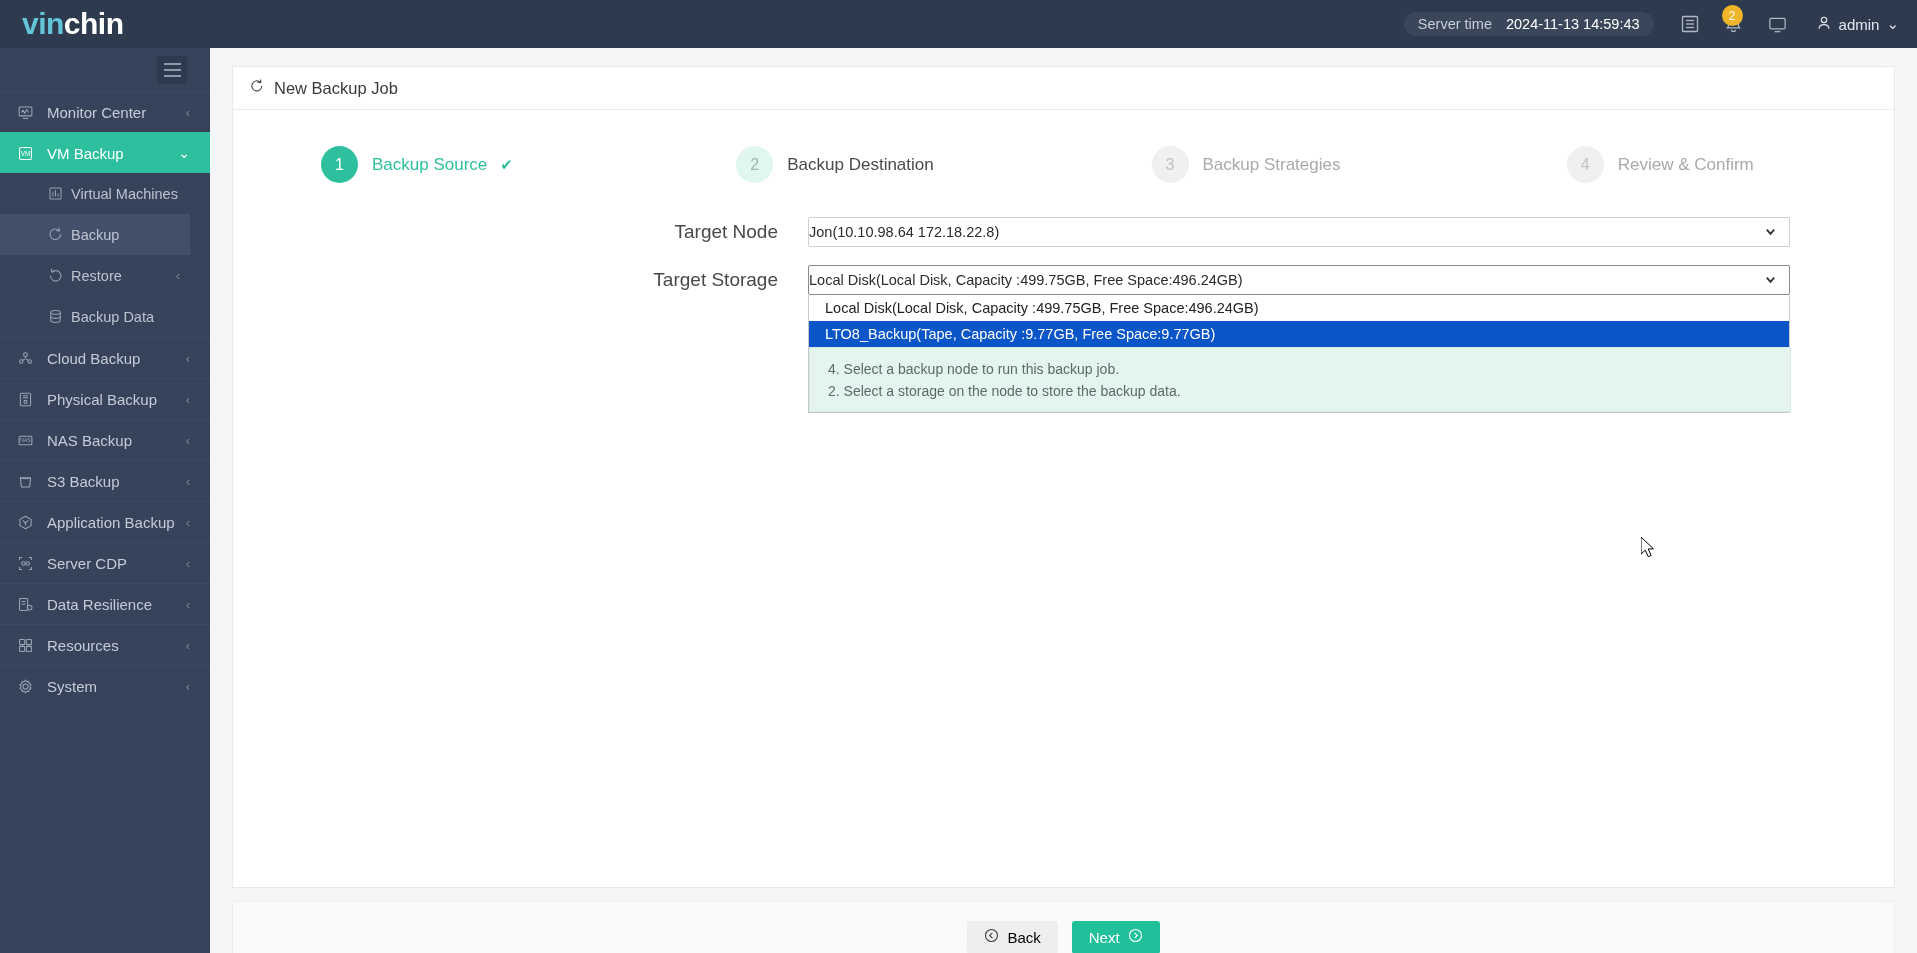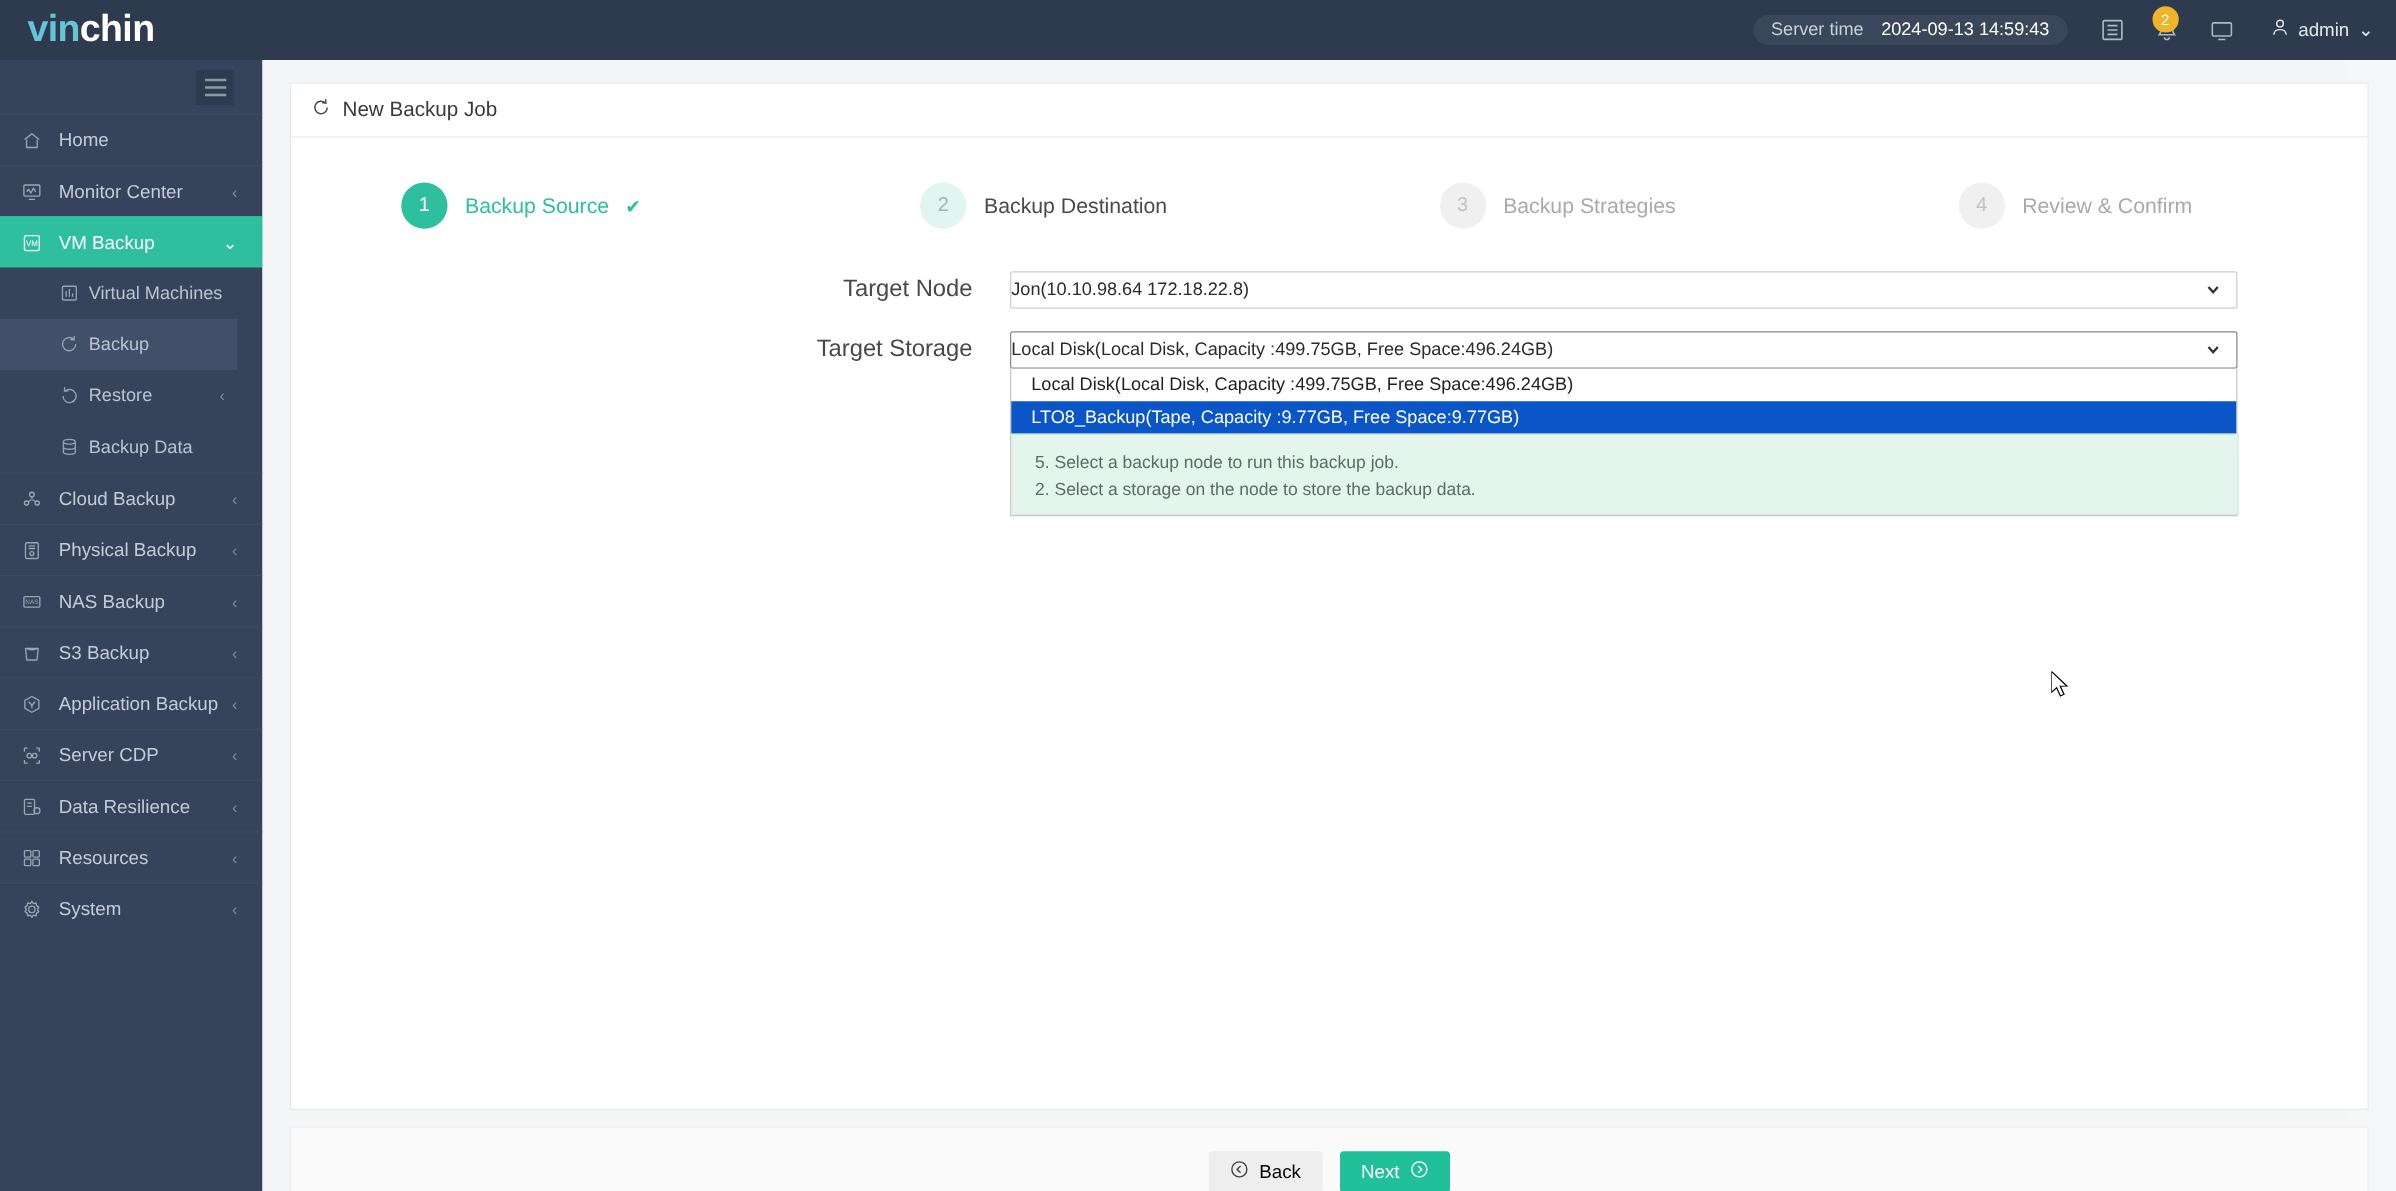--- a/index.html
+++ b/index.html
@@ -162,21 +162,21 @@
 <body>
 
 <div class="topbar">
   <div class="logo">
     <span class="a">vin</span><span class="b">chin</span>
   </div>
 
   <div class="topright">
     <div class="servertime">
       <span class="lbl">Server time</span>
-      <span class="val">2024-09-13 14:59:43</span>
+      <span class="val">2024-11-13 14:59:43</span>
     </div>
 
     <div class="ticon">
       <svg width="20" height="20" viewBox="0 0 20 20" fill="none" stroke="#aeb8c6" stroke-width="1.3">
         <rect x="2.5" y="2.5" width="15" height="15" rx="1"></rect>
         <line x1="6" y1="6.5" x2="14" y2="6.5"></line>
           <line x1="6" y1="10" x2="14" y2="10"></line>
           <line x1="6" y1="13.5" x2="14" y2="13.5"></line>
       </svg>
     </div>
@@ -211,29 +211,20 @@
 
 <div class="sidebar">
   <div class="collapse-row">
     <div class="hamburger">
         <i></i>
         <i></i>
         <i></i>
       </div>
   </div>
   <div id="nav-list">
-      <div class="navitem">
-        <span class="ico">
-          <svg width="17" height="17" viewBox="0 0 20 20" fill="none" stroke="currentColor" stroke-width="1.25" stroke-linejoin="round">
-            <path d="M3.2 9 10 3.5 16.8 9"></path>
-            <path d="M5 9v7.5h10V9"></path>
-          </svg>
-        </span>
-        <span class="txt">Home</span>
-      </div>
       <div class="navitem">
         <span class="ico">
           <svg width="17" height="17" viewBox="0 0 20 20" fill="none" stroke="currentColor" stroke-width="1.25" stroke-linejoin="round">
             <rect x="2.5" y="3.5" width="15" height="10.5" rx="1"></rect>
             <polyline points="5,10 7,7.5 9,11 11.5,6.5 13.5,10"></polyline>
             <line x1="7" y1="17" x2="13" y2="17"></line>
           </svg>
         </span>
         <span class="txt">Monitor Center</span>
         <span class="chev">‹</span>
@@ -457,21 +448,21 @@
                 </svg>
             </span>
           </div>
 
           <div class="dropdown">
             <div id="dopts">
                 <div class="dopt">Local Disk(Local Disk, Capacity :499.75GB, Free Space:496.24GB)</div>
                 <div class="dopt hl">LTO8_Backup(Tape, Capacity :9.77GB, Free Space:9.77GB)</div>
               </div>
             <div class="hintbox">
-              <div class="hline">5. Select a backup node to run this backup job.</div>
+              <div class="hline">4. Select a backup node to run this backup job.</div>
               <div class="hline">2. Select a storage on the node to store the backup data.</div>
             </div>
           </div>
 
           <div class="cursor">
             <svg width="17" height="23" viewBox="0 0 17 23">
               <polygon points="0,0 0,17 4.3,13.2 7.3,19.8 10.2,18.4 7.2,12 12.5,11.8" fill="#ffffff" stroke="#000000" stroke-width="1"></polygon>
             </svg>
           </div>
         </div>

